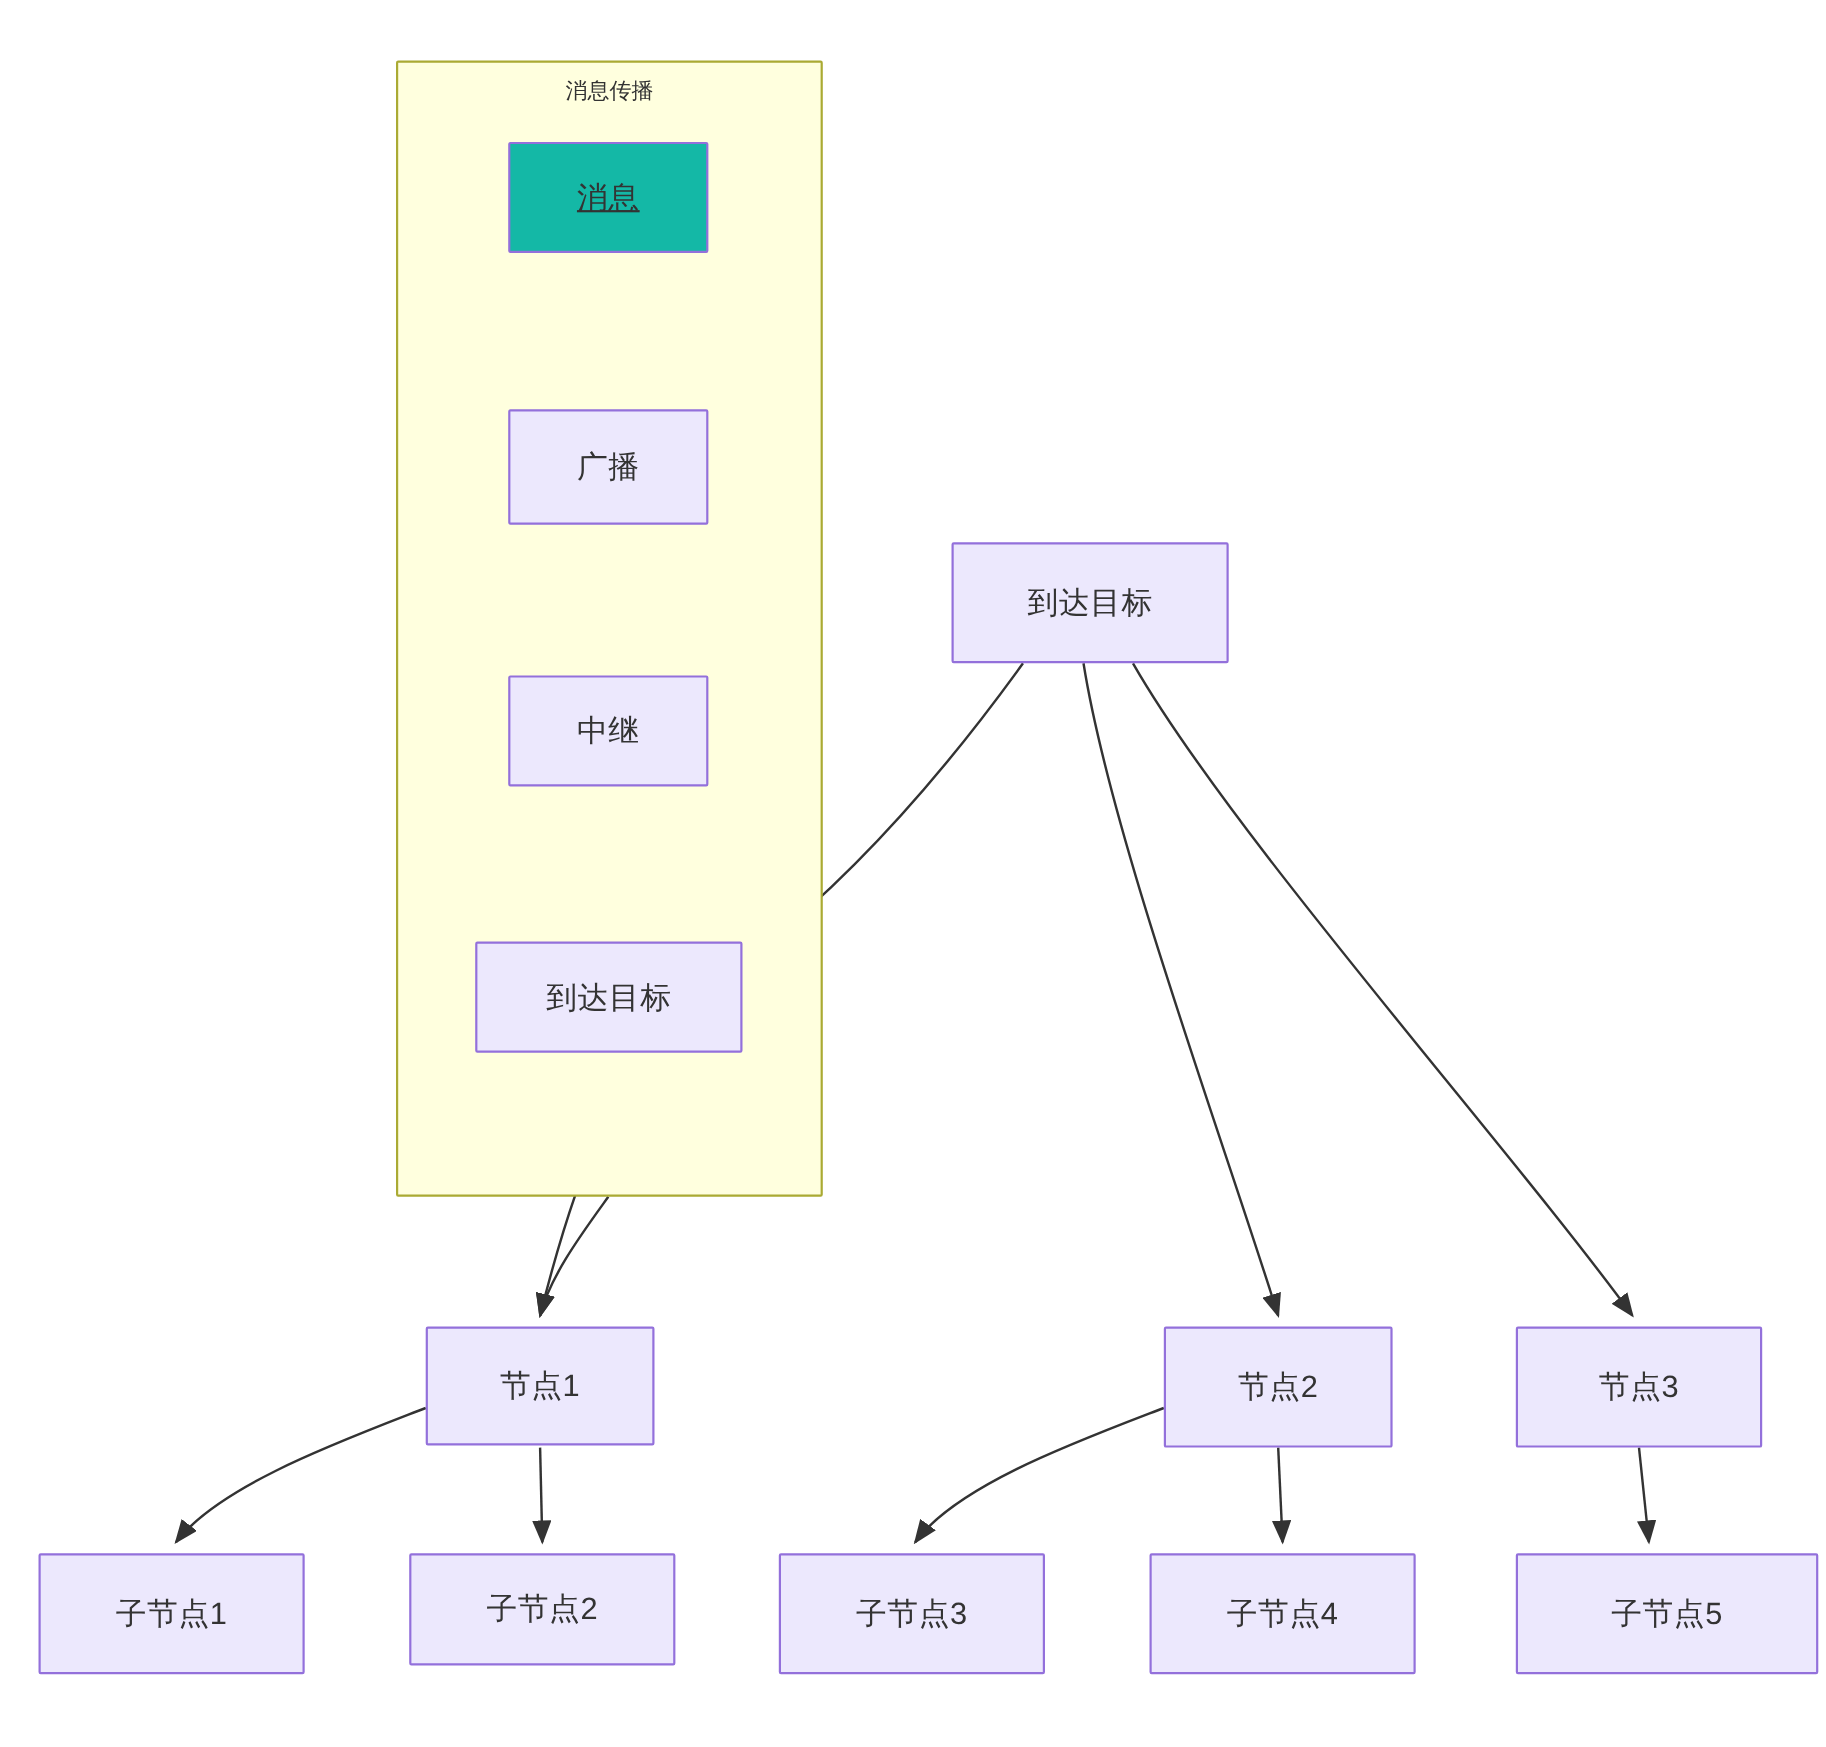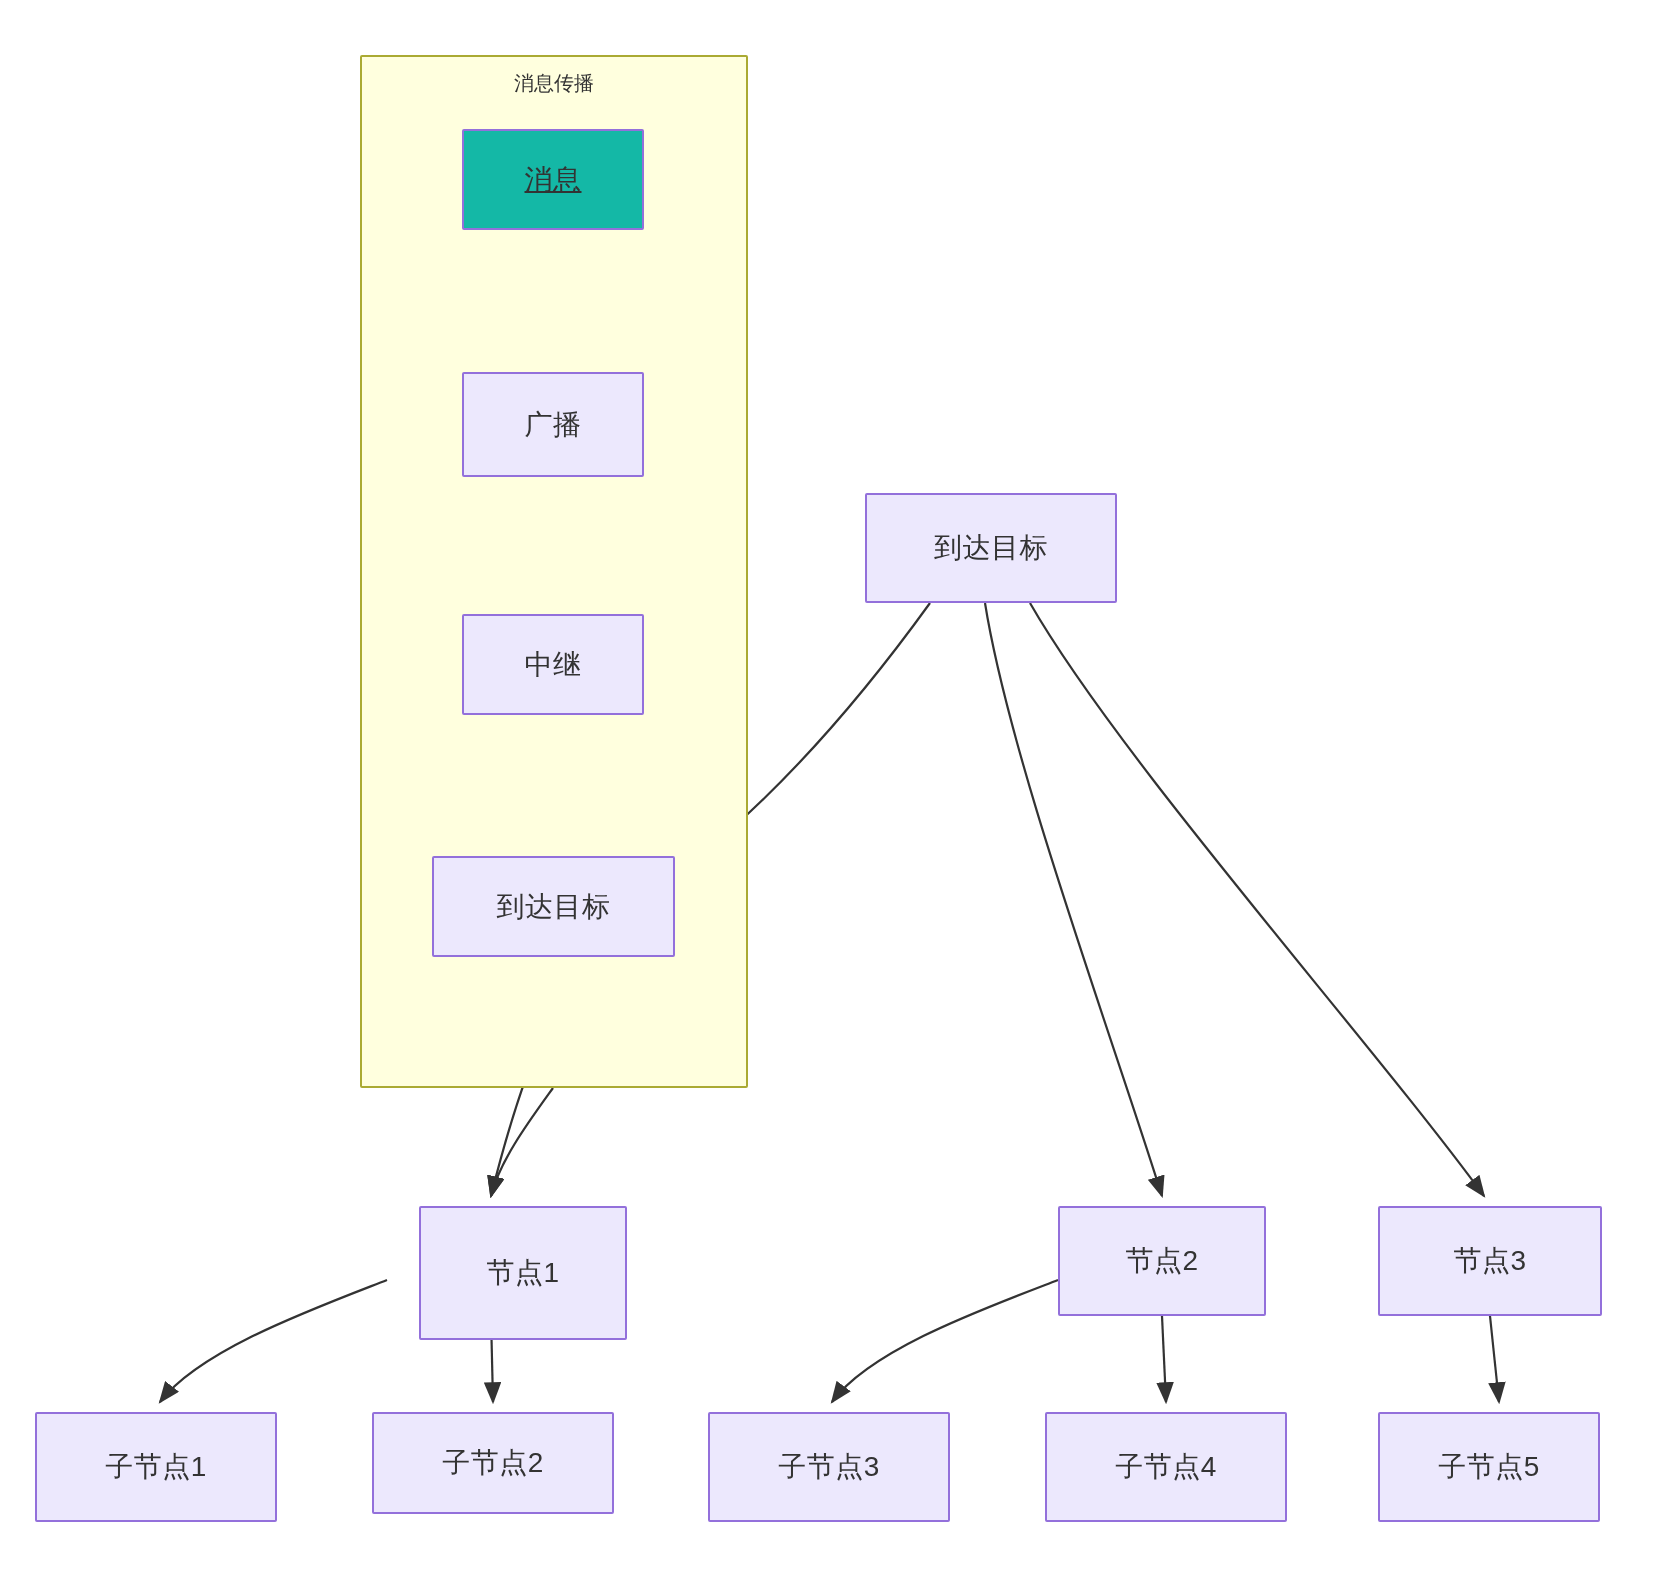--- a/index.html
+++ b/index.html
@@ -102,39 +102,39 @@
       </div>
       <div class="node" style="left: 462px; top: 614px; width: 182px; height: 101px; background: rgb(236, 232, 253); border-color: rgb(147, 112, 219); color: rgb(51, 51, 51);">
         <span class="node-label">中继</span>
       </div>
       <div class="node" style="left: 432px; top: 856px; width: 243px; height: 101px; background: rgb(236, 232, 253); border-color: rgb(147, 112, 219); color: rgb(51, 51, 51);">
         <span class="node-label">到达目标</span>
       </div>
       <div class="node" style="left: 865px; top: 493px; width: 252px; height: 110px; background: rgb(236, 232, 253); border-color: rgb(147, 112, 219); color: rgb(51, 51, 51);">
         <span class="node-label">到达目标</span>
       </div>
-      <div class="node" style="left: 387px; top: 1206px; width: 208px; height: 134px; background: rgb(236, 232, 253); border-color: rgb(147, 112, 219); color: rgb(51, 51, 51); margin-left: 32px;">
+      <div class="node" style="left: 387px; top: 1206px; width: 208px; height: 108px; background: rgb(236, 232, 253); border-color: rgb(147, 112, 219); color: rgb(51, 51, 51);">
         <span class="node-label">节点1</span>
       </div>
       <div class="node" style="left: 1058px; top: 1206px; width: 208px; height: 110px; background: rgb(236, 232, 253); border-color: rgb(147, 112, 219); color: rgb(51, 51, 51);">
         <span class="node-label">节点2</span>
       </div>
       <div class="node" style="left: 1378px; top: 1206px; width: 224px; height: 110px; background: rgb(236, 232, 253); border-color: rgb(147, 112, 219); color: rgb(51, 51, 51);">
         <span class="node-label">节点3</span>
       </div>
       <div class="node" style="left: 35px; top: 1412px; width: 242px; height: 110px; background: rgb(236, 232, 253); border-color: rgb(147, 112, 219); color: rgb(51, 51, 51);">
         <span class="node-label">子节点1</span>
       </div>
       <div class="node" style="left: 372px; top: 1412px; width: 242px; height: 102px; background: rgb(236, 232, 253); border-color: rgb(147, 112, 219); color: rgb(51, 51, 51);">
         <span class="node-label">子节点2</span>
       </div>
       <div class="node" style="left: 708px; top: 1412px; width: 242px; height: 110px; background: rgb(236, 232, 253); border-color: rgb(147, 112, 219); color: rgb(51, 51, 51);">
         <span class="node-label">子节点3</span>
       </div>
       <div class="node" style="left: 1045px; top: 1412px; width: 242px; height: 110px; background: rgb(236, 232, 253); border-color: rgb(147, 112, 219); color: rgb(51, 51, 51);">
         <span class="node-label">子节点4</span>
       </div>
-      <div class="node" style="left: 1378px; top: 1412px; width: 222px; height: 110px; background: rgb(236, 232, 253); border-color: rgb(147, 112, 219); color: rgb(51, 51, 51);">
+      <div class="node" style="left: 1378px; top: 1412px; width: 275px; height: 110px; background: rgb(236, 232, 253); border-color: rgb(147, 112, 219); color: rgb(51, 51, 51);">
         <span class="node-label">子节点5</span>
       </div>
     </div>
 
 </div>
 
 </body></html>

